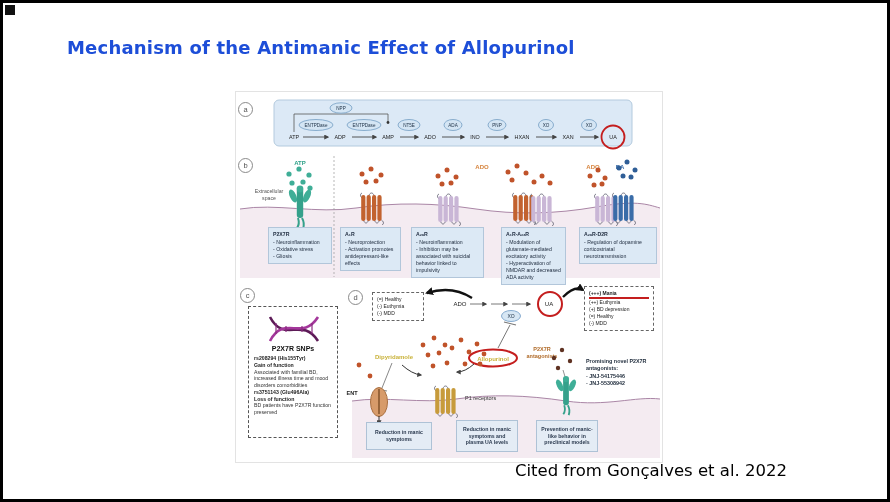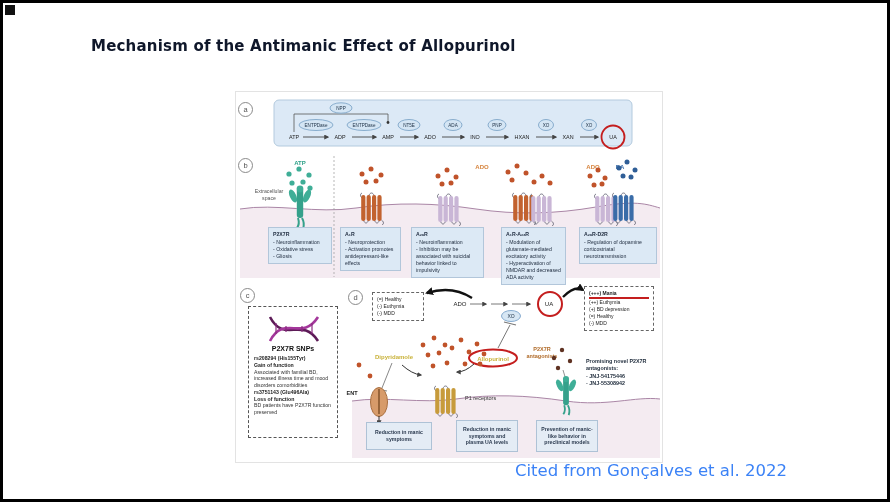--- a/index.html
+++ b/index.html
@@ -1,22 +1,22 @@
 <!DOCTYPE html>
 <html><head>
 <meta charset="utf-8">
 <style>
   html,body{margin:0;padding:0;background:#fff;}
   .slide{position:relative;width:890px;height:502px;background:#fff;border:3px solid #000;
          box-sizing:border-box;overflow:hidden;font-family:"Liberation Sans","DejaVu Sans",sans-serif;}
   .corner{position:absolute;left:2px;top:2px;width:10px;height:10px;background:#111;}
   .title{position:absolute;left:64px;top:34px;font-family:"DejaVu Sans","Liberation Sans",sans-serif;
-         font-size:15px;font-weight:bold;color:#0f172a;letter-spacing:.2px;margin-left:24px;}
+         font-size:18px;font-weight:bold;color:#1d4ed8;letter-spacing:.2px;}
   .citation{position:absolute;right:100px;top:458px;font-family:"DejaVu Sans","Liberation Sans",sans-serif;
-         font-size:16.5px;color:#3b82f6;}
+         font-size:16.5px;color:#000000;}
   .figure{position:absolute;left:232px;top:88px;width:426px;height:370px;border:1px solid #e3e3e3;}
   .figure svg.layer{position:absolute;left:0;top:0;}
   .plabel{position:absolute;width:13px;height:13px;border:1px solid #8a8a8a;border-radius:50%;
           font-size:7.5px;line-height:13px;text-align:center;color:#555;background:#fff;z-index:3;}
   .extracell{position:absolute;left:6px;top:96px;width:54px;text-align:center;font-size:5.2px;
              line-height:1.3;color:#555;z-index:2;white-space:pre-line;}
   .bbox{position:absolute;top:135px;background:#dce9f5;border:1px solid #b2c6da;box-sizing:border-box;
         padding:3px 4px;font-size:5.2px;line-height:1.35;color:#233043;z-index:2;}
   .bbox-title{font-weight:bold;margin-bottom:1px;}
   .bbox-body{white-space:pre-line;}

